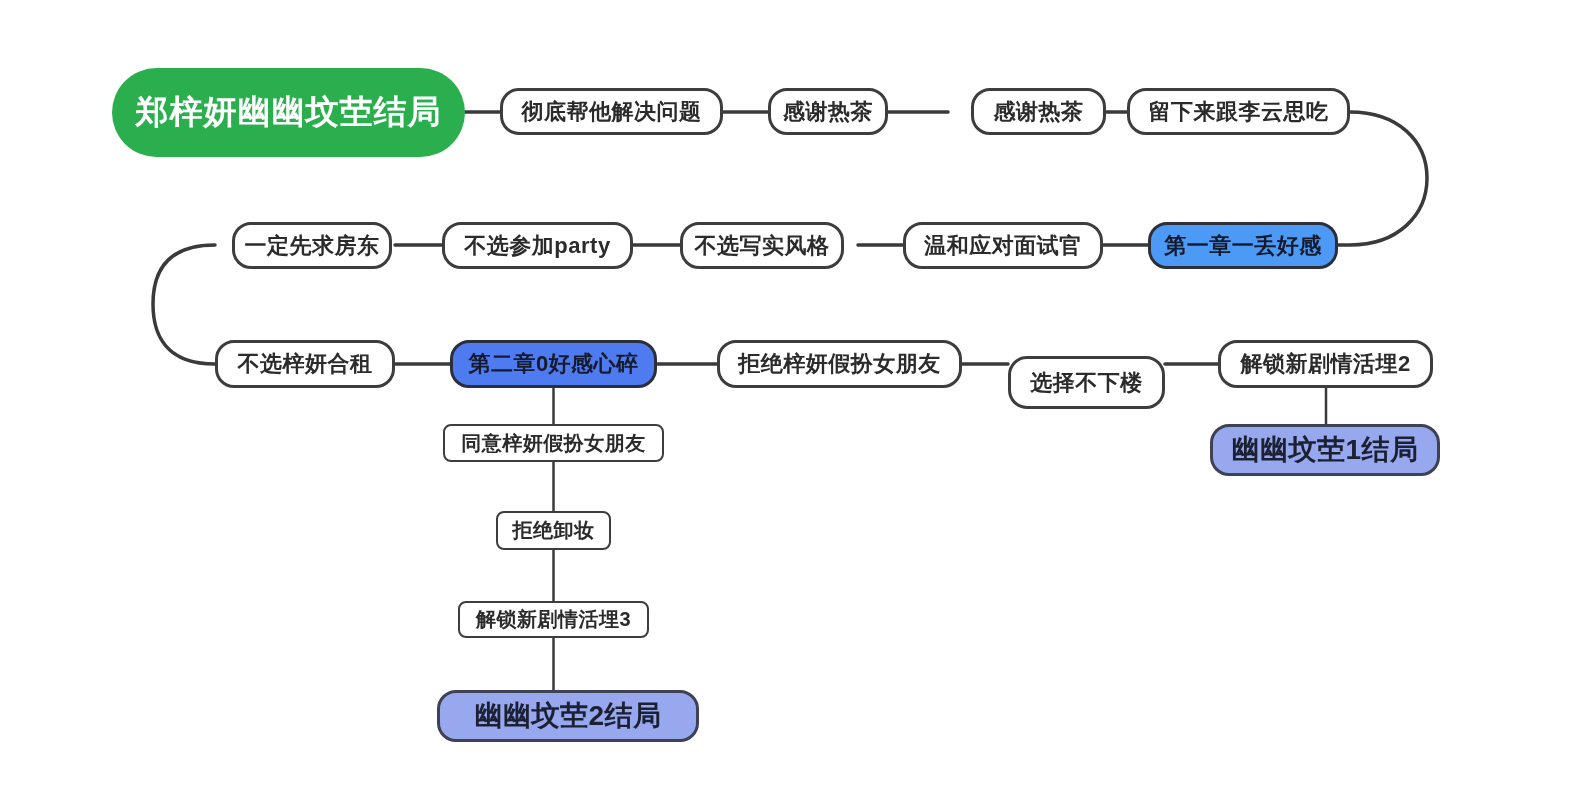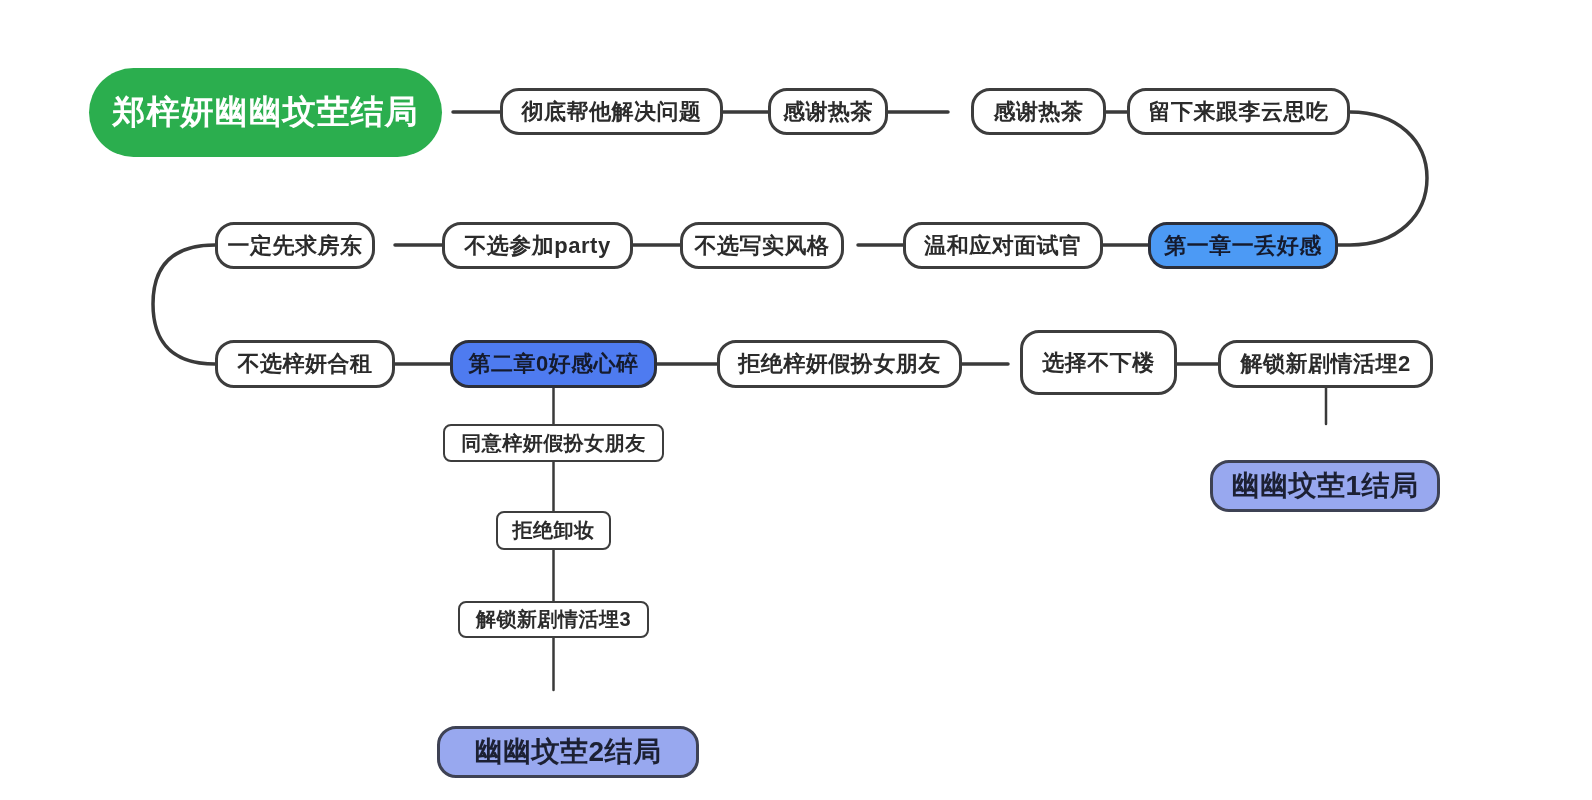--- a/index.html
+++ b/index.html
@@ -66,37 +66,36 @@
   .chain-node {
     font-size: 20px;
     border-width: 2.5px;
     border-radius: 8px;
   }
   .ending {
     background: var(--ending-fill, #98a8ef);
     border: 3px solid #3e4254;
     color: #1c2033;
     font-size: 28px;
-    margin-top: 36px;
   }
   
-  #n-root   { left: 89px;  top: 68px;  width: 353px; height: 89px; }
+  #n-root   { left: 112px;  top: 68px;  width: 353px; height: 89px; }
   #n-r1c1   { left: 500px;  top: 88px;  width: 223px; height: 47px; }
   #n-r1c2   { left: 768px;  top: 88px;  width: 120px; height: 47px; }
   #n-r1c3   { left: 948px;  top: 88px;  width: 135px; height: 47px; margin-left: 23px; }
   #n-r1c4   { left: 1127px; top: 88px;  width: 223px; height: 47px; }
-  #n-r2c1   { left: 215px;  top: 222px; width: 160px; height: 47px; }
+  #n-r2c1   { left: 232px;  top: 222px; width: 160px; height: 47px; }
   #n-r2c2   { left: 442px;  top: 222px; width: 191px; height: 47px; }
   #n-r2c3   { left: 680px;  top: 222px; width: 164px; height: 47px; }
   #n-r2c4   { left: 903px;  top: 222px; width: 200px; height: 47px; }
   #n-r2c5   { left: 1148px; top: 222px; width: 190px; height: 47px; }
   #n-r3c1   { left: 215px;  top: 340px; width: 180px; height: 48px; }
   #n-r3c2   { left: 450px;  top: 340px; width: 207px; height: 48px; }
   #n-r3c3   { left: 717px;  top: 340px; width: 245px; height: 48px; }
-  #n-r3c4   { left: 1008px; top: 330px; width: 157px; height: 65px; margin-left: 12px; }
+  #n-r3c4   { left: 1008px; top: 356px; width: 157px; height: 53px; }
   #n-r3c5   { left: 1218px; top: 340px; width: 215px; height: 48px; }
   #n-end1   { left: 1210px; top: 424px; width: 230px; height: 52px; }
   #n-ch1    { left: 443px;  top: 424px; width: 221px; height: 38px; font-family: Liberation Serif, serif; }
   #n-ch2    { left: 496px;  top: 511px; width: 115px; height: 39px; }
   #n-ch3    { left: 458px;  top: 601px; width: 191px; height: 37px; }
   #n-end2   { left: 437px;  top: 690px; width: 262px; height: 52px; }
 </style>
 </head>
 <body>
 

